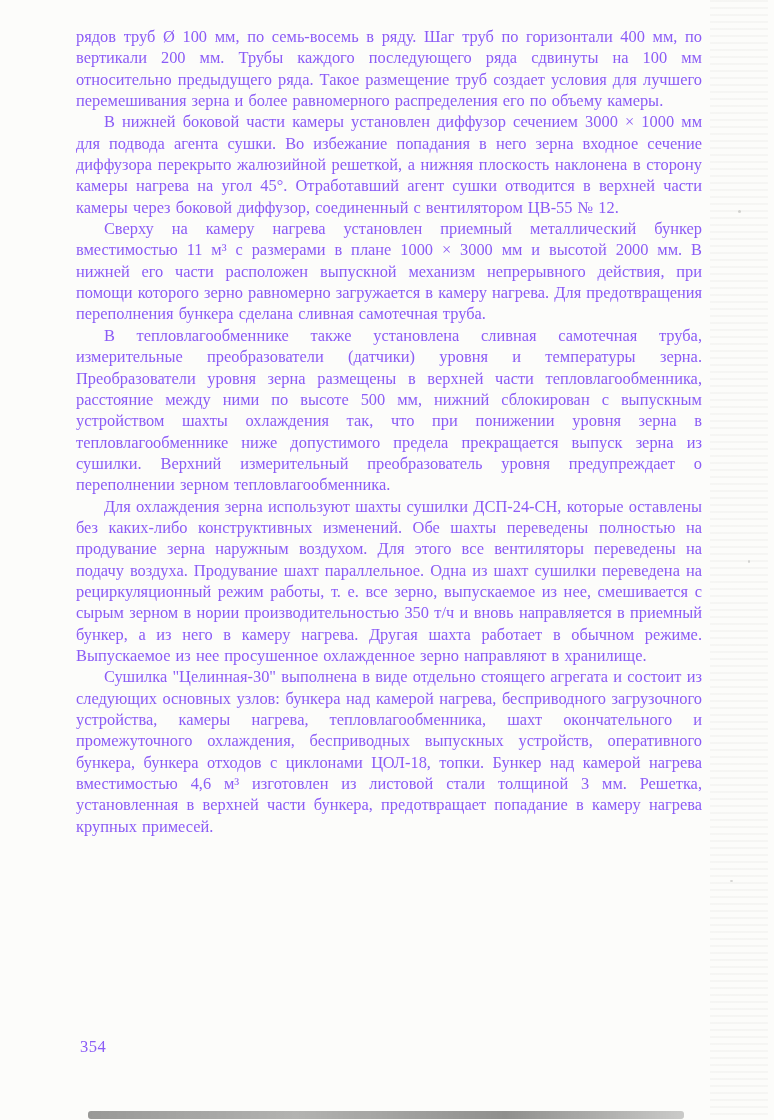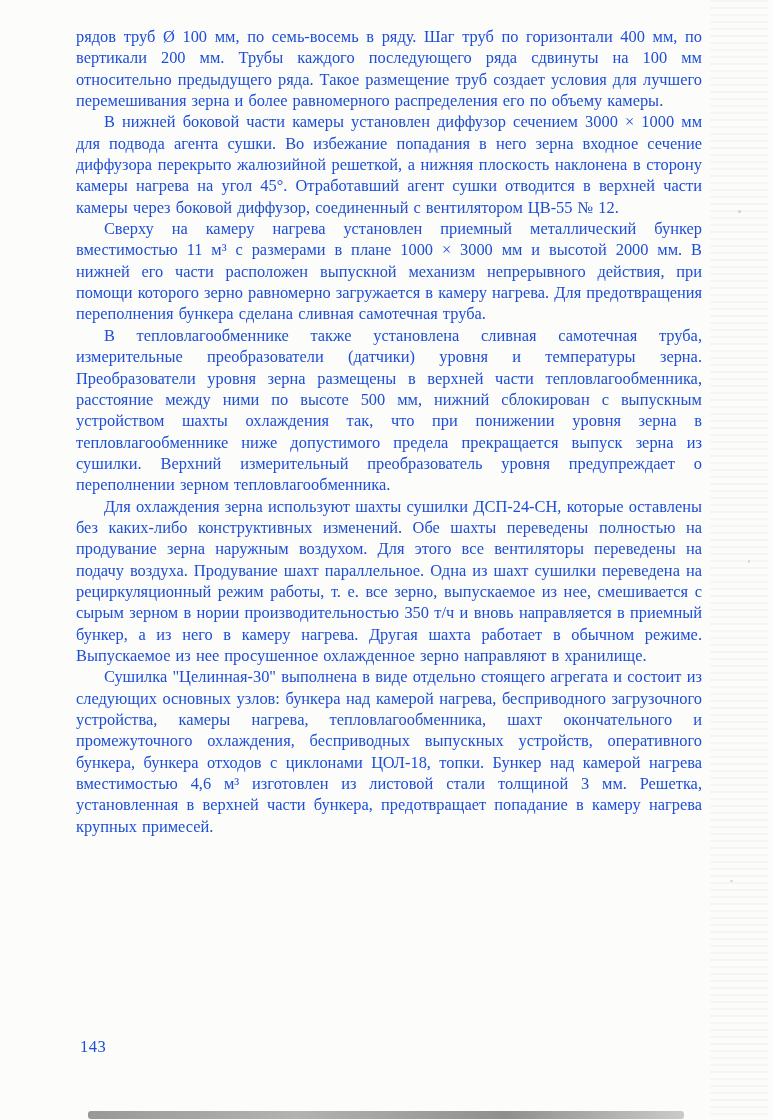--- a/index.html
+++ b/index.html
@@ -8,21 +8,21 @@
     background: #e8e8e4;
   }
   .page {
     position: relative;
     width: 774px;
     height: 1120px;
     margin: 0 auto;
     background: #fcfcfa;
     overflow: hidden;
     font-family: "Liberation Serif", "DejaVu Serif", serif;
-    color: #1d4ed8;
+    color: #8b5cf6;
   }
   .text-block {
     position: absolute;
     top: 26px;
     left: 76px;
     width: 626px;
     font-size: 16.4px;
     line-height: 21.35px;
     text-align: justify;
   }
@@ -88,21 +88,21 @@
 
   <div class="text-block">
     <p class="noindent">рядов труб Ø 100 мм, по семь-восемь в ряду. Шаг труб по горизонтали 400 мм, по вертикали 200 мм. Трубы каждого последующего ряда сдвинуты на 100 мм относительно предыдущего ряда. Такое размещение труб создает условия для лучшего перемешивания зерна и более равномерного распределения его по объему камеры.</p>
     <p>В нижней боковой части камеры установлен диффузор сечением 3000 × 1000 мм для подвода агента сушки. Во избежание попадания в него зерна входное сечение диффузора перекрыто жалюзийной решеткой, а нижняя плоскость наклонена в сторону камеры нагрева на угол 45°. Отработавший агент сушки отводится в верхней части камеры через боковой диффузор, соединенный с вентилятором ЦВ-55 № 12.</p>
     <p>Сверху на камеру нагрева установлен приемный металлический бункер вместимостью 11 м³ с размерами в плане 1000 × 3000 мм и высотой 2000 мм. В нижней его части расположен выпускной механизм непрерывного действия, при помощи которого зерно равномерно загружается в камеру нагрева. Для предотвращения переполнения бункера сделана сливная самотечная труба.</p>
     <p>В тепловлагообменнике также установлена сливная самотечная труба, измерительные преобразователи (датчики) уровня и температуры зерна. Преобразователи уровня зерна размещены в верхней части тепловлагообменника, расстояние между ними по высоте 500 мм, нижний сблокирован с выпускным устройством шахты охлаждения так, что при понижении уровня зерна в тепловлагообменнике ниже допустимого предела прекращается выпуск зерна из сушилки. Верхний измерительный преобразователь уровня предупреждает о переполнении зерном тепловлагообменника.</p>
     <p>Для охлаждения зерна используют шахты сушилки ДСП-24-СН, которые оставлены без каких-либо конструктивных изменений. Обе шахты переведены полностью на продувание зерна наружным воздухом. Для этого все вентиляторы переведены на подачу воздуха. Продувание шахт параллельное. Одна из шахт сушилки переведена на рециркуляционный режим работы, т. е. все зерно, выпускаемое из нее, смешивается с сырым зерном в нории производительностью 350 т/ч и вновь направляется в приемный бункер, а из него в камеру нагрева. Другая шахта работает в обычном режиме. Выпускаемое из нее просушенное охлажденное зерно направляют в хранилище.</p>
     <p>Сушилка "Целинная-30" выполнена в виде отдельно стоящего агрегата и состоит из следующих основных узлов: бункера над камерой нагрева, бесприводного загрузочного устройства, камеры нагрева, тепловлагообменника, шахт окончательного и промежуточного охлаждения, бесприводных выпускных устройств, оперативного бункера, бункера отходов с циклонами ЦОЛ-18, топки. Бункер над камерой нагрева вместимостью 4,6 м³ изготовлен из листовой стали толщиной 3 мм. Решетка, установленная в верхней части бункера, предотвращает попадание в камеру нагрева крупных примесей.</p>
   </div>
 
-  <div class="page-number">143</div>
+  <div class="page-number">354</div>
 
   <div class="scan-noise-right"></div>
   <div class="scan-smudge-bottom"></div>
   <div class="scan-fleck" style="left:738px; top:210px; width:3px; height:3px;"></div>
   <div class="scan-fleck" style="left:748px; top:560px; width:2px; height:3px;"></div>
   <div class="scan-fleck" style="left:730px; top:880px; width:3px; height:2px;"></div>
 
 </div>
 
 </body></html>

